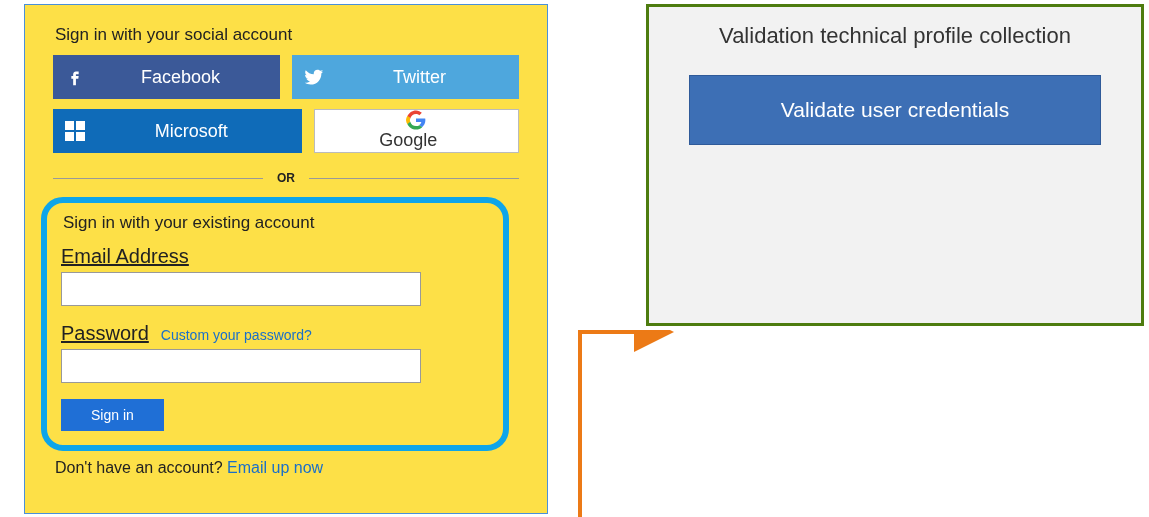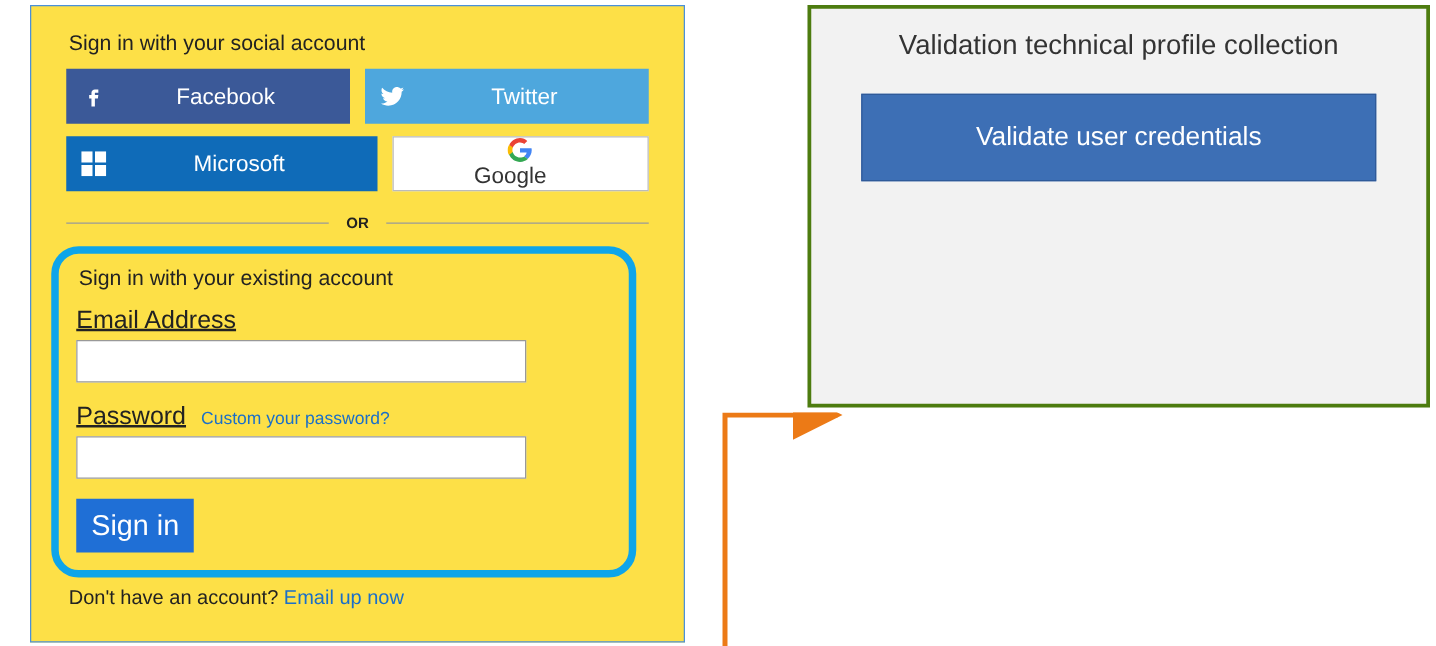--- a/index.html
+++ b/index.html
@@ -122,22 +122,22 @@
     border: 1px solid #999;
     background:#fff;
     margin-bottom: 16px;
     padding: 4px 6px;
     font-size:15px;
   }
   .signin-btn {
     background:#1f6fd6;
     color:#fff;
     border:none;
-    padding: 8px 12px;
-    font-size:23px;
+    padding: 8px 30px;
+    font-size:14px;
     cursor:pointer;
   }
   .signup-row {
     margin: 8px 0 0 2px;
     font-size:16px;
     color:#222;
   }
   .signup-link { color:#1a6fc9; cursor:pointer; }
 
   .arrow {

